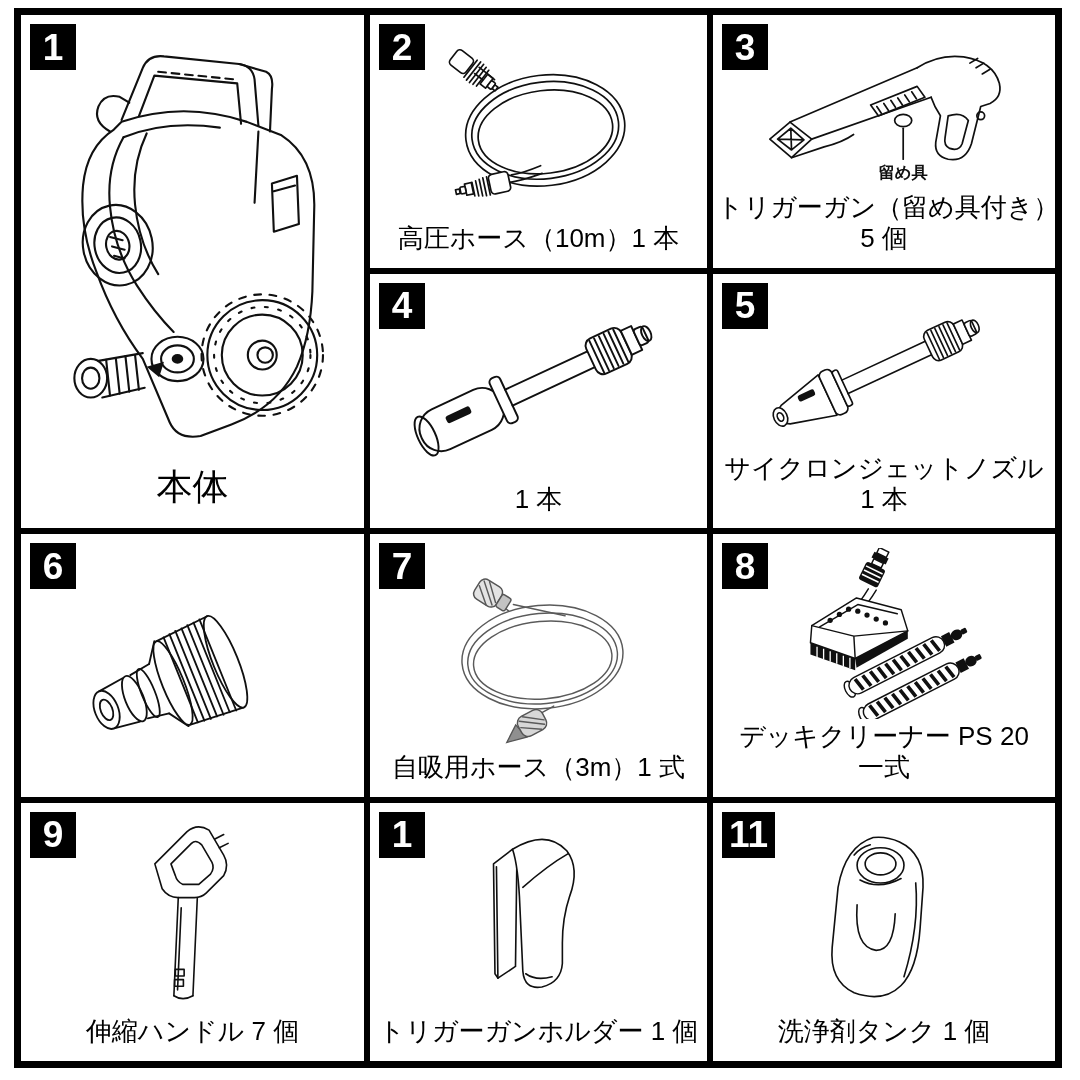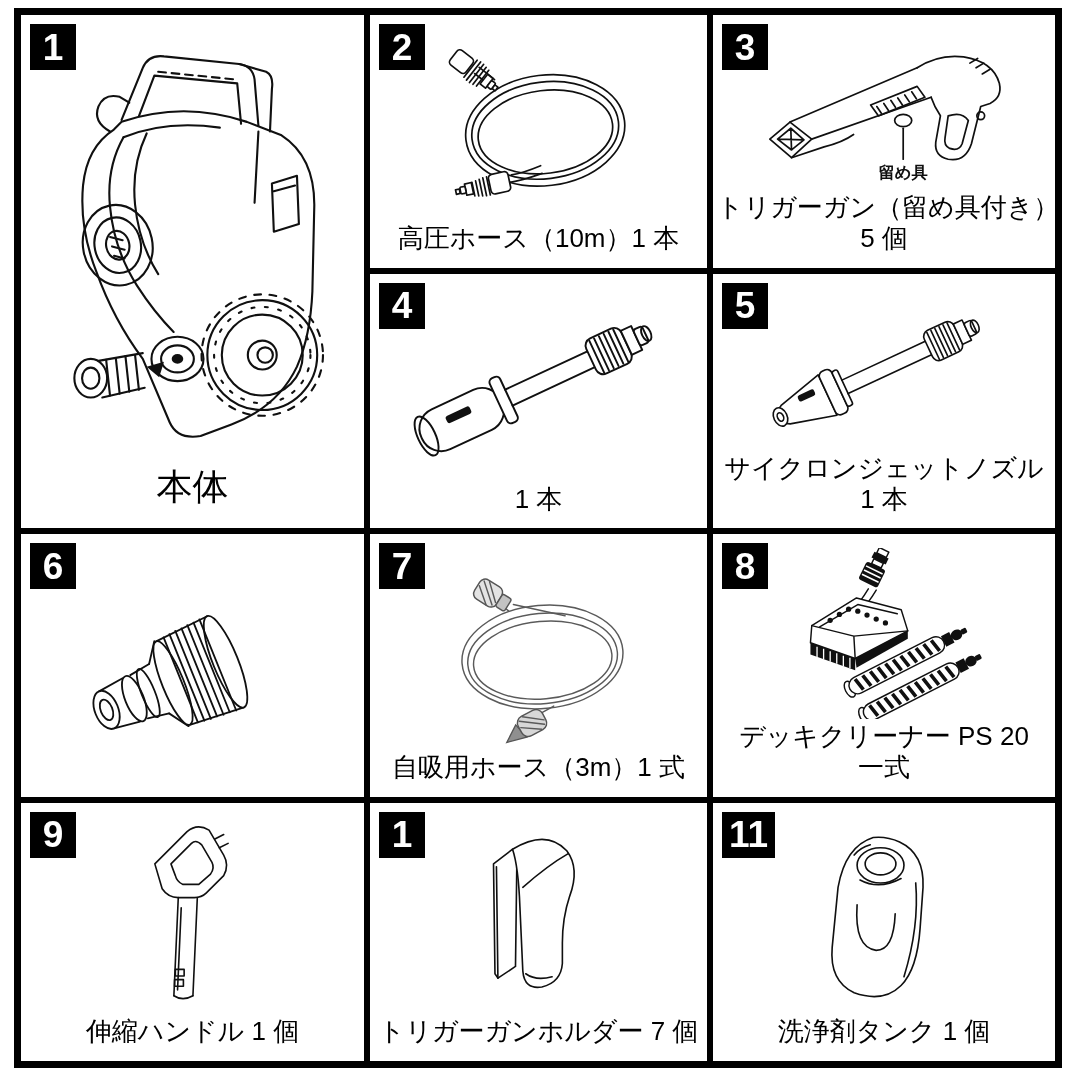--- a/index.html
+++ b/index.html
@@ -297,37 +297,37 @@
           <path class="lw" d="M102,64 L146,20 Q160,8 176,18 L196,52 Q204,66 196,80 L172,104 Q166,110 156,110 L134,110 Q120,110 112,98 Z"></path>
           <path class="lw" d="M124,64 L152,36 Q158,30 166,38 L180,62 Q184,70 178,78 L162,92 L140,92 Q132,88 130,80 Z"></path>
           <path class="lw" d="M184,30 l12,-6 M190,42 l12,-6"></path>
           <path class="lw" d="M134,110 L128,244 M160,110 L154,244 M138,124 L133,236"></path>
           <path class="lw" d="M128,244 Q140,252 154,244"></path>
           <rect class="lw" x="130" y="208" width="12" height="9"></rect>
           <rect class="lw" x="129" y="222" width="12" height="9"></rect>
         </svg>
       </div>
       <div class="label">
-          <span>伸縮ハンドル 1 個</span>
+          <span>伸縮ハンドル 7 個</span>
         </div>
     </div>
 
     <div class="cell">
       <span class="badge">1</span>
       <div class="art">
         <svg viewBox="0 0 300 270" width="236">
           <path class="lw" d="M92,64 L118,44 L124,50 L122,204 L98,220 L94,214 Z"></path>
           <path class="lw" d="M98,220 L96,68"></path>
           <path class="lwf" d="M118,44 Q164,16 192,46 Q210,70 196,108 Q186,138 186,172 L186,200 Q184,226 158,232 Q134,236 132,210 L128,122 Q126,68 118,44 Z"></path>
           <path class="lw" d="M132,96 Q166,66 194,50"></path>
           <path class="lw" d="M136,214 Q150,224 172,218"></path>
         </svg>
       </div>
       <div class="label">
-          <span>トリガーガンホルダー 7 個</span>
+          <span>トリガーガンホルダー 1 個</span>
         </div>
     </div>
 
     <div class="cell">
       <span class="badge">11</span>
       <div class="art">
         <svg viewBox="0 0 300 270" width="236">
           <path class="lw" d="M138,28 Q100,40 90,96 L82,178 Q78,224 112,240 Q152,254 176,230 Q198,208 202,152 L206,96 Q208,50 174,34 Q156,26 138,28 Z"></path>
           <path class="lw" d="M196,90 Q201,150 180,218"></path>
           <ellipse class="lw" cx="148" cy="66" rx="32" ry="24"></ellipse>

